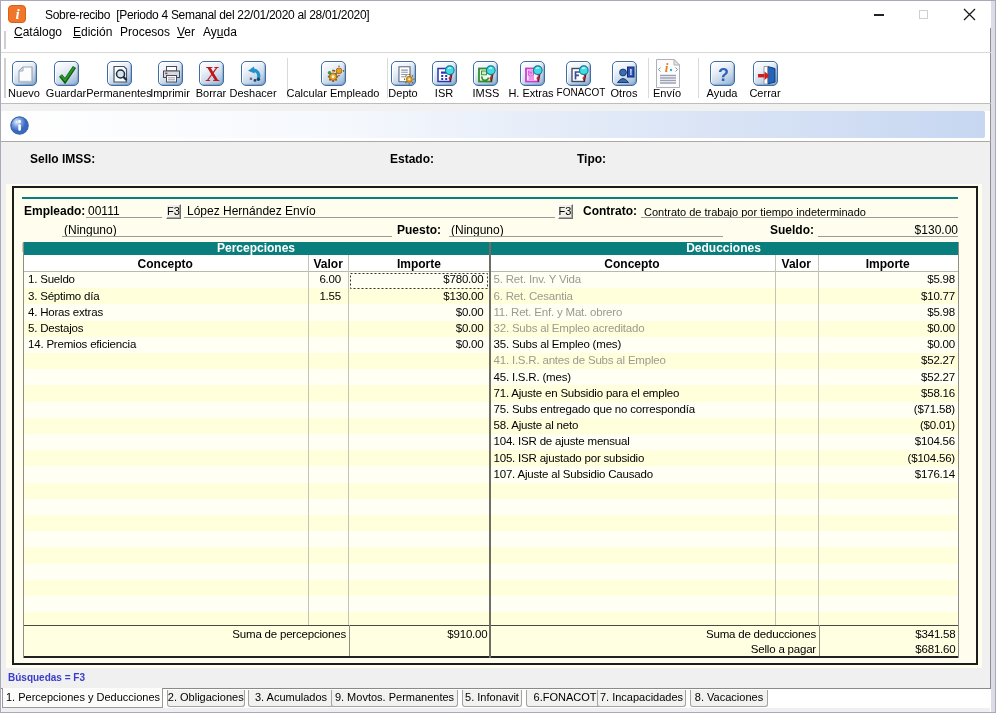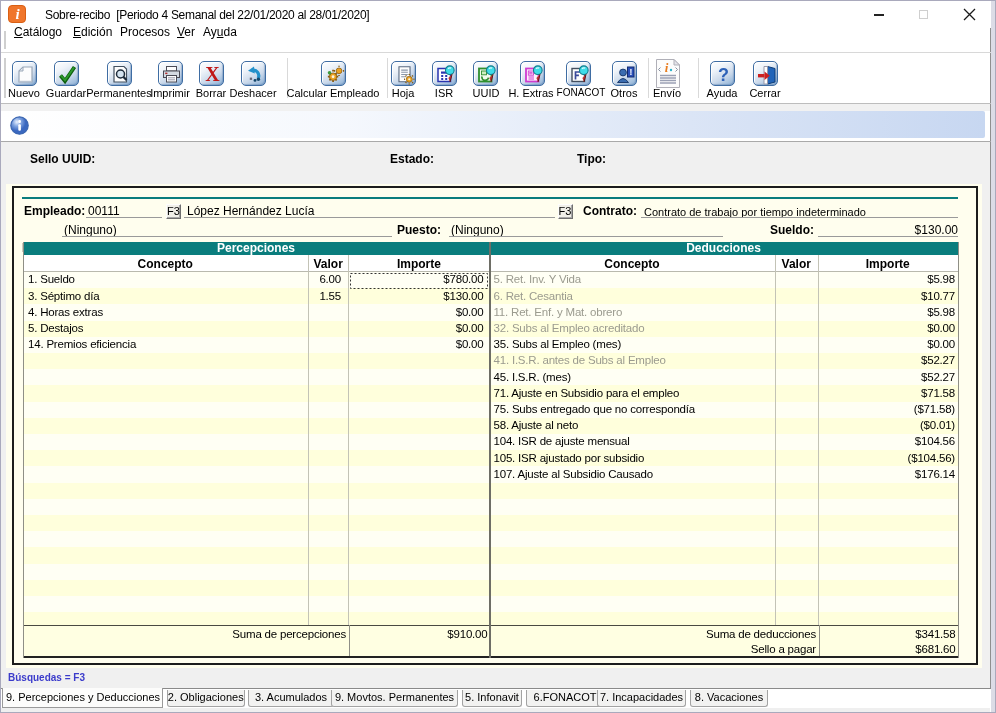--- a/index.html
+++ b/index.html
@@ -120,21 +120,21 @@
     <svg width="21" height="21" viewBox="0 0 19 19">
 <path d="M4.5 2.5 L14.5 2.5 L14.5 16 L4.5 16 Z" fill="#fdfdfd" stroke="#5a6a80"></path>
 <path d="M6.5 5.5 h6 M6.5 7.5 h6 M6.5 9.5 h6 M6.5 11.5 h4" stroke="#8b97a8" stroke-width="1"></path>
 <g fill="#e9a223" stroke="#8a5c10" stroke-width="0.6">
 <circle cx="13.8" cy="13.8" r="2.7"></circle>
 <path d="M13.8 10 v-0.9 M13.8 17.6 v0.9 M10 13.8 h-0.9 M17.6 13.8 h0.9 M11.2 11.2 l-0.7-0.7 M16.4 16.4 l0.7 0.7 M11.2 16.4 l-0.7 0.7 M16.4 11.2 l0.7-0.7" stroke-width="1.3"></path>
 </g>
       <circle cx="13.8" cy="13.8" r="1" fill="#fdf4df"></circle>
     </svg>
   </div>
-<div class="tlb" style="left:403px;transform:translateX(-50%)">Hoja</div>
+<div class="tlb" style="left:403px;transform:translateX(-50%)">Depto</div>
 <div class="tb" style="left:432px">
     <svg width="21" height="21" viewBox="0 0 21 21">
 <rect x="3" y="4.5" width="12.5" height="13" fill="#fdfdff" stroke="#2a35b0" stroke-width="1.5"></rect>
 <rect x="6" y="7.5" width="6.5" height="2.2" fill="#2a35b0"></rect>
 <rect x="6.2" y="11" width="2" height="2" fill="#2a35b0"></rect>
       <rect x="10.2" y="11" width="2" height="2" fill="#2a35b0"></rect>
 <rect x="6.2" y="14" width="2" height="2" fill="#2a35b0"></rect>
       <rect x="10.2" y="14" width="2" height="2" fill="#2a35b0"></rect>
 <circle cx="14.8" cy="6.2" r="4.3" fill="#3fdce8" stroke="#0e7c8c" stroke-width="1.1"></circle>
 <path d="M13.0 4.800000000000001 a2.8 2.8 0 0 1 3.2 -0.7" stroke="#d8fbfd" stroke-width="1.3" fill="none"></path>
@@ -147,21 +147,21 @@
     <svg width="21" height="21" viewBox="0 0 21 21">
 <rect x="3" y="4.5" width="12.5" height="13" fill="#f2fbee" stroke="#2f8f2f" stroke-width="1.8"></rect>
 <rect x="5.5" y="7" width="5" height="3.8" fill="#cfeec0" stroke="#2f8f2f" stroke-width="0.9"></rect>
 <path d="M6 12.5 a3.2 3.2 0 0 0 6.5 1.2" stroke="#2f8f2f" stroke-width="1.8" fill="none"></path>
 <circle cx="14.8" cy="6.2" r="4.3" fill="#3fdce8" stroke="#0e7c8c" stroke-width="1.1"></circle>
 <path d="M13.0 4.800000000000001 a2.8 2.8 0 0 1 3.2 -0.7" stroke="#d8fbfd" stroke-width="1.3" fill="none"></path>
 <path d="M17 10.2 L15 18 L13.4 14 Z" fill="#c03030"></path>
 <path d="M17 10.2 L16.2 14 L15 18" stroke="#5a1010" stroke-width="0.9" fill="none"></path>
     </svg>
   </div>
-<div class="tlb" style="left:486px;transform:translateX(-50%)">UUID</div>
+<div class="tlb" style="left:486px;transform:translateX(-50%)">IMSS</div>
 <div class="tb" style="left:520px">
     <svg width="21" height="21" viewBox="0 0 21 21">
 <rect x="3" y="4.5" width="12.5" height="13" fill="#fdf2fd" stroke="#d03cd0" stroke-width="1.8"></rect>
 <rect x="5.3" y="7" width="5.2" height="4.2" fill="#fff" stroke="#d03cd0" stroke-width="0.9"></rect>
 <path d="M6.2 8.3 h3.4 M6.2 9.8 h3.4 M5.5 13 h5.5 M5.5 15 h5.5" stroke="#d03cd0" stroke-width="1"></path>
 <circle cx="14.8" cy="6.2" r="4.3" fill="#3fdce8" stroke="#0e7c8c" stroke-width="1.1"></circle>
 <path d="M13.0 4.800000000000001 a2.8 2.8 0 0 1 3.2 -0.7" stroke="#d8fbfd" stroke-width="1.3" fill="none"></path>
 <path d="M17 10.2 L15 18 L13.4 14 Z" fill="#c03030"></path>
 <path d="M17 10.2 L16.2 14 L15 18" stroke="#5a1010" stroke-width="0.9" fill="none"></path>
     </svg>
@@ -221,31 +221,31 @@
         <stop offset="50%" stop-color="#7fa3e0"></stop>
         <stop offset="100%" stop-color="#3a68c0"></stop>
       </radialGradient>
     </defs>
 <circle cx="9.5" cy="9.5" r="8.7" fill="url(#ig)" stroke="#3b66b0" stroke-width="1.2"></circle>
 <rect x="8.3" y="4" width="2.6" height="3" rx="1" fill="#fff"></rect>
 <rect x="8.3" y="8.2" width="2.6" height="6.5" rx="1" fill="#fff"></rect>
   </svg>
 <div class="abs" style="left:1px;top:141px;width:990px;height:1px;background:#a9a9a9"></div>
 <div class="abs" style="left:1px;top:142px;width:989px;height:546px;background:#f0f0f0"></div>
-<div class="lbl" style="left:30px;top:152px">Sello UUID:</div>
+<div class="lbl" style="left:30px;top:152px">Sello IMSS:</div>
 <div class="lbl" style="left:390px;top:152px">Estado:</div>
 <div class="lbl" style="left:577px;top:152px">Tipo:</div>
 <div class="abs" style="left:6px;top:184px;width:976px;height:484px;background:#fffeee"></div>
 <div class="abs" style="left:12px;top:186px;width:966px;height:479px;border:2px solid #1c1c1c;background:#fffeee"></div>
 <div class="abs" style="left:22px;top:197px;width:936px;height:2px;background:#0a7d7d"></div>
 <div class="lbl" style="left:24px;top:204px">Empleado:</div>
 <div class="txt" style="left:88px;top:204px">00111</div>
 <div class="ul" style="left:86px;top:217px;width:76px"></div>
 <div class="f3" style="left:166px;top:203.5px">F3</div>
-<div class="txt" style="left:187px;top:204px">López Hernández Lucía</div>
+<div class="txt" style="left:187px;top:204px">López Hernández Envío</div>
 <div class="ul" style="left:184px;top:217px;width:371px"></div>
 <div class="f3" style="left:557.5px;top:203.5px">F3</div>
 <div class="lbl" style="left:583px;top:204px">Contrato:</div>
 <div class="txt" style="left:644px;top:206px;font-size:11px">Contrato de trabajo por tiempo indeterminado</div>
 <div class="ul" style="left:641px;top:217px;width:317px"></div>
 <div class="lbl" style="left:22px;top:241px">Depto:</div>
 <div class="txt" style="left:64px;top:223px">(Ninguno)</div>
 <div class="ul" style="left:62px;top:236px;width:330px"></div>
 <div class="lbl" style="left:397px;top:223px">Puesto:</div>
 <div class="txt" style="left:451px;top:223px">(Ninguno)</div>
@@ -301,40 +301,40 @@
 <div class="cell rnum" style="left:850px;top:305.7px;width:105px">$5.98</div>
 <div class="cellg" style="left:493.5px;top:321.9px">32. Subs al Empleo acreditado</div>
 <div class="cell rnum" style="left:850px;top:321.9px;width:105px">$0.00</div>
 <div class="cell" style="left:493.5px;top:338.1px">35. Subs al Empleo (mes)</div>
 <div class="cell rnum" style="left:850px;top:338.1px;width:105px">$0.00</div>
 <div class="cellg" style="left:493.5px;top:354.3px">41. I.S.R. antes de Subs al Empleo</div>
 <div class="cell rnum" style="left:850px;top:354.3px;width:105px">$52.27</div>
 <div class="cell" style="left:493.5px;top:370.5px">45. I.S.R. (mes)</div>
 <div class="cell rnum" style="left:850px;top:370.5px;width:105px">$52.27</div>
 <div class="cell" style="left:493.5px;top:386.7px">71. Ajuste en Subsidio para el empleo</div>
-<div class="cell rnum" style="left:850px;top:386.7px;width:105px">$71.58</div>
+<div class="cell rnum" style="left:850px;top:386.7px;width:105px">$58.16</div>
 <div class="cell" style="left:493.5px;top:402.9px">75. Subs entregado que no correspondía</div>
 <div class="cell rnum" style="left:850px;top:402.9px;width:105px">($71.58)</div>
 <div class="cell" style="left:493.5px;top:419.1px">58. Ajuste al neto</div>
 <div class="cell rnum" style="left:850px;top:419.1px;width:105px">($0.01)</div>
 <div class="cell" style="left:493.5px;top:435.3px">104. ISR de ajuste mensual</div>
 <div class="cell rnum" style="left:850px;top:435.3px;width:105px">$104.56</div>
 <div class="cell" style="left:493.5px;top:451.5px">105. ISR ajustado por subsidio</div>
 <div class="cell rnum" style="left:850px;top:451.5px;width:105px">($104.56)</div>
 <div class="cell" style="left:493.5px;top:467.7px">107. Ajuste al Subsidio Causado</div>
 <div class="cell rnum" style="left:850px;top:467.7px;width:105px">$176.14</div>
 <div class="cell rnum b" style="left:146px;top:627.5px;width:200px">Suma de percepciones</div>
 <div class="cell rnum" style="left:387.5px;top:627.5px;width:100px">$910.00</div>
 <div class="cell rnum b" style="left:616px;top:627.5px;width:200px">Suma de deducciones</div>
 <div class="cell rnum" style="left:855.5px;top:627.5px;width:100px">$341.58</div>
 <div class="cell rnum b" style="left:616px;top:642.5px;width:200px">Sello a pagar</div>
 <div class="cell rnum" style="left:855.5px;top:642.5px;width:100px">$681.60</div>
 <div class="abs" style="left:8px;top:672px;font:bold 10px 'Liberation Sans',sans-serif;color:#3b3bcb">Búsquedas = F3</div>
 <div class="abs" style="left:1px;top:687.6px;width:990px;height:1px;background:#8a8a8a"></div>
 <div class="abs" style="left:2px;top:687.6px;width:161px;height:20px;background:#fcfcfb;border:1px solid #9a9a9a;border-top:none"></div>
-<div class="abs ws" style="left:6px;top:691px;font:11px 'Liberation Sans',sans-serif">9. Percepciones y Deducciones</div>
+<div class="abs ws" style="left:6px;top:691px;font:11px 'Liberation Sans',sans-serif">1. Percepciones y Deducciones</div>
 <div class="tab" style="left:166.5px;width:78.5px">2. Obligaciones</div>
 <div class="tab" style="left:248px;width:86px">3. Acumulados</div>
 <div class="tab" style="left:331px;width:127px">9. Movtos. Permanentes</div>
 <div class="tab" style="left:462px;width:60px">5. Infonavit</div>
 <div class="tab" style="left:526px;width:78px">6.FONACOT</div>
 <div class="tab" style="left:597px;width:89px">7. Incapacidades</div>
 <div class="tab" style="left:690px;width:78px">8. Vacaciones</div>
 <div class="abs" style="left:1px;top:708px;width:989px;height:4px;background:#efefef"></div>
 </body></html>

